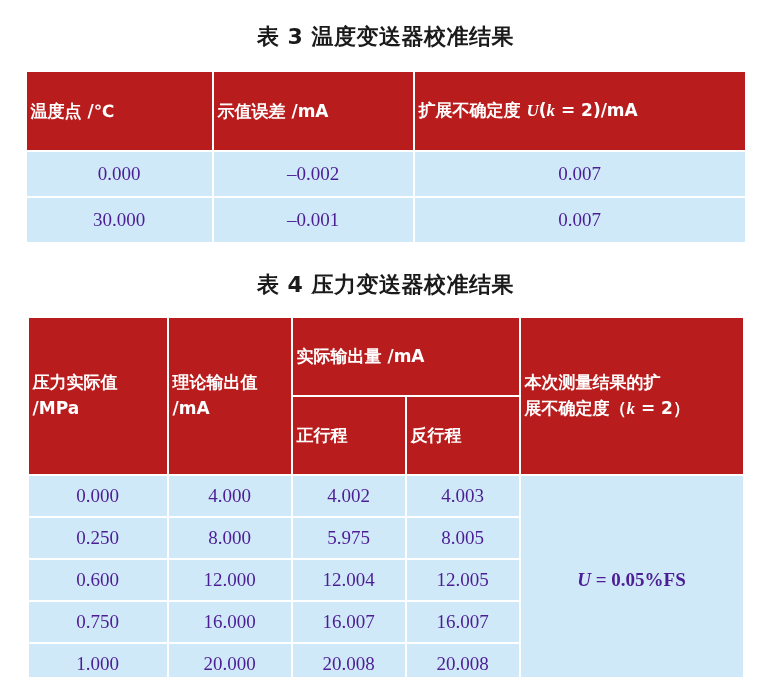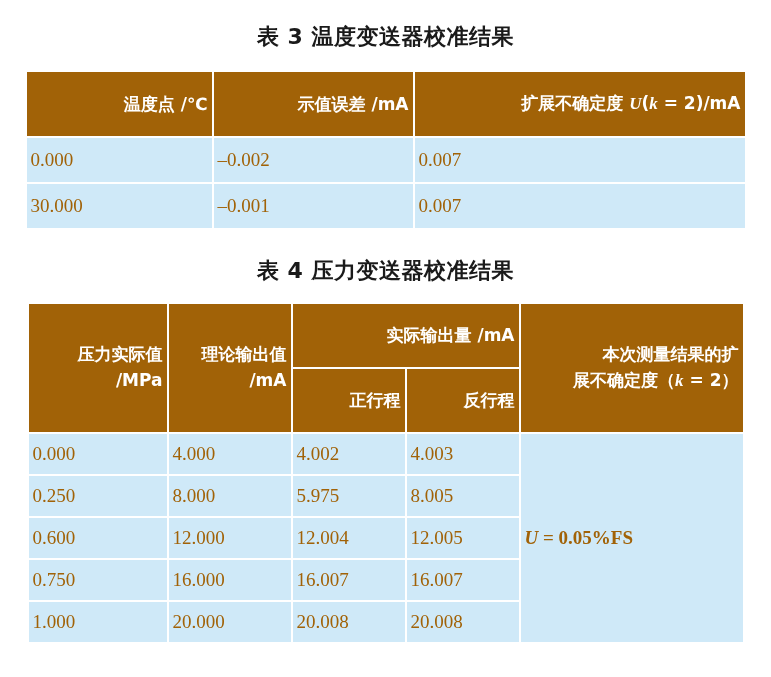--- a/index.html
+++ b/index.html
@@ -39,35 +39,35 @@
   }
   table.t3 {
     width: 714px;
     margin-top: 18px;
   }
   table.t4 {
     width: 714px;
     margin-top: 16px;
   }
   th {
-    background: #a16207;
+    background: #b91c1c;
     color: #ffffff;
     font-family: "DejaVu Sans", "Liberation Sans", sans-serif;
     font-size: 17px;
     font-weight: bold;
-    padding: 20px 4px;
-    text-align: right;
+    padding: 27px 4px;
+    text-align: left;
     vertical-align: middle;
     line-height: 1.35;
   }
   td {
     background: #cfe9f8;
-    color: #a16207;
+    color: #4c1d95;
     font-size: 19px;
-    text-align: left;
+    text-align: center;
     vertical-align: middle;
     padding: 9px 4px;
     font-family: "Liberation Serif", "DejaVu Serif", serif;
   }
   td.tall {
     padding: 11px 4px;
   }
   .italic {
     font-style: italic;
     font-family: "Liberation Serif", "DejaVu Serif", serif;

